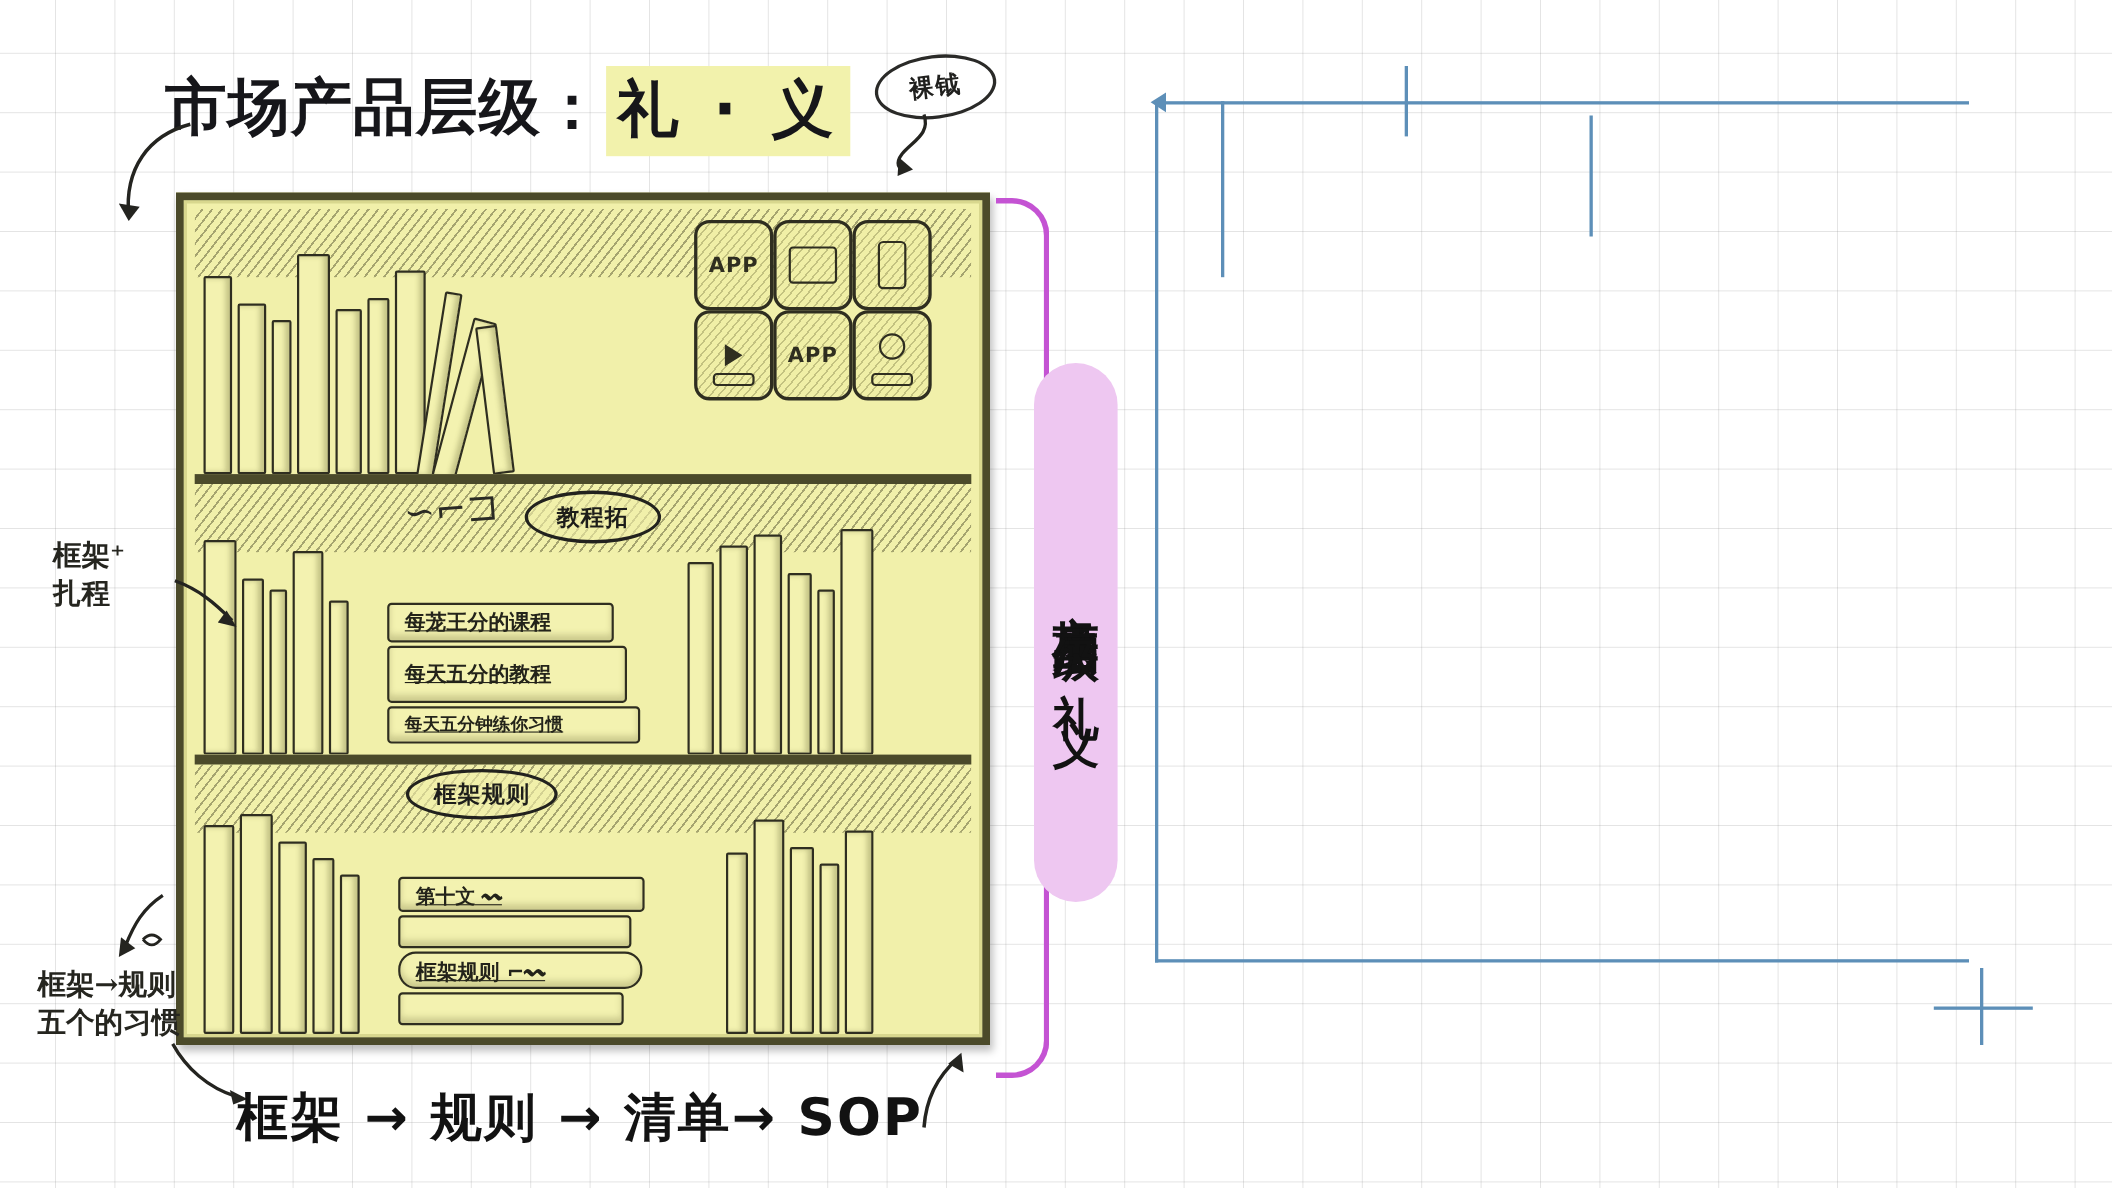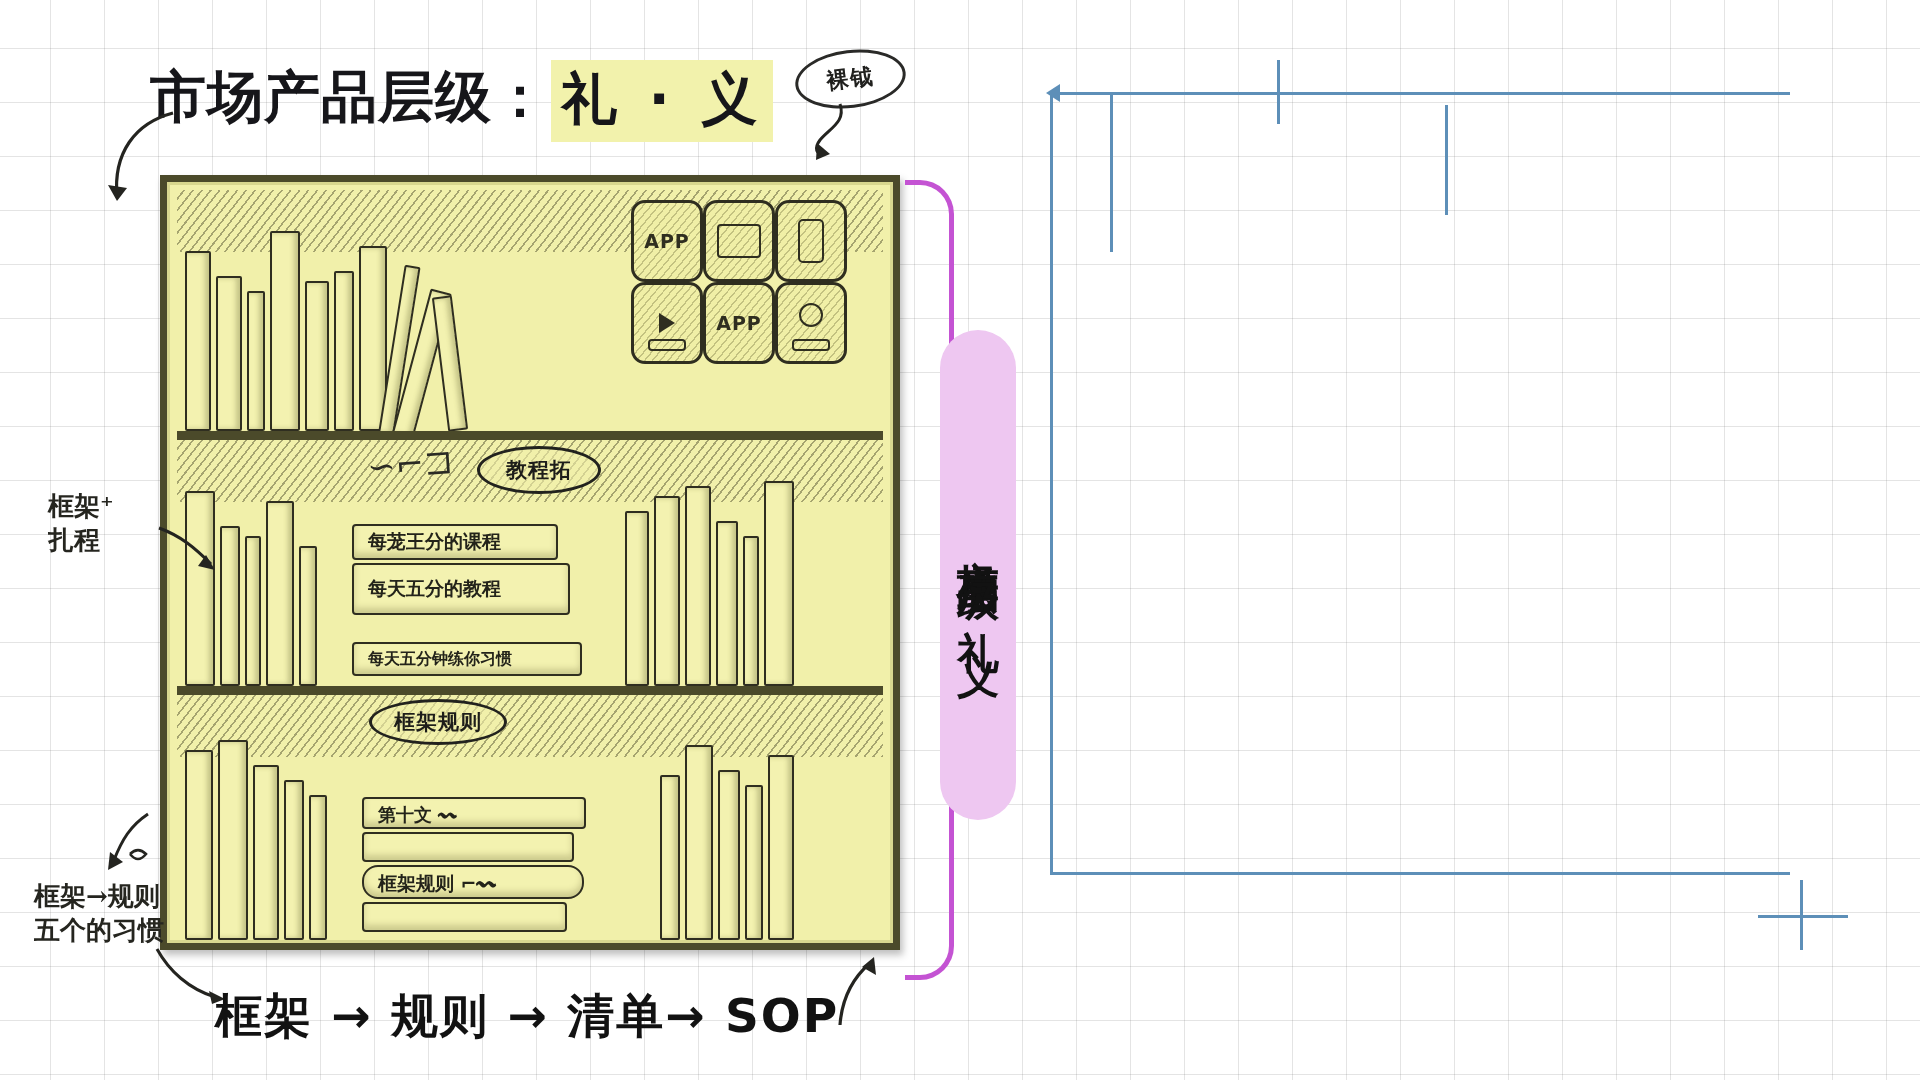--- a/index.html
+++ b/index.html
@@ -126,20 +126,21 @@
   .stack{position:absolute;display:flex;flex-direction:column;gap:3px;}
   .hbook{
     background:#f3f2b0;border:2.5px solid #2f2e20;border-radius:4px;
     display:flex;align-items:center;box-sizing:border-box;
     box-shadow:inset 0 -5px 6px rgba(90,88,40,.25);
     padding-left:14px;
   }
   .hbook span{
     font-family:"DejaVu Sans",sans-serif;font-weight:700;color:#23231a;
     white-space:nowrap;
+    text-decoration:underline;
   }
 
   .oval-label{
     position:absolute;border:3px solid #22221e;border-radius:50%/50%;
     display:flex;align-items:center;justify-content:center;
     background:rgba(241,240,170,.6);
   }
   .oval-label span{font-family:"DejaVu Serif",serif;font-weight:700;color:#1d1d1a;}
 
   .squiggle{
@@ -276,21 +277,21 @@
             </div>
             <div class="book" style="height: 140px; width: 18px;"></div>
           </div>
         <div class="stack" id="shelf2-stack" style="left:175px;bottom:10px;">
             <div class="hbook" style="height: 36px; width: 206px;">
               <span style="font-size: 19px;">每茏王分的课程</span>
             </div>
             <div class="hbook" style="height: 52px; width: 218px;">
               <span style="font-size: 19px;">每天五分的教程</span>
             </div>
-            <div class="hbook" style="height: 34px; width: 230px; margin-top: 24px;">
+            <div class="hbook" style="height: 34px; width: 230px;">
               <span style="font-size: 16px;">每天五分钟练你习惯</span>
             </div>
           </div>
         <div class="oval-label" id="shelf2-bubble" style="left:300px;top:6px;width:118px;height:42px;">
           <span style="font-size:21px;letter-spacing:1px;">教程拓</span>
         </div>
         <div class="squiggle" style="left:190px;top:4px;font-size:34px;transform:rotate(-4deg);">∽⌐⊐</div>
         <div class="books" id="shelf2-right" style="left:auto;right:8px;width:250px;">
             <div class="book" style="height: 175px; width: 24px;">
               <span class="spine-txt" style="font-size: 12px; max-height: 161px;">爽大能力士的蔓大的大生</span>

